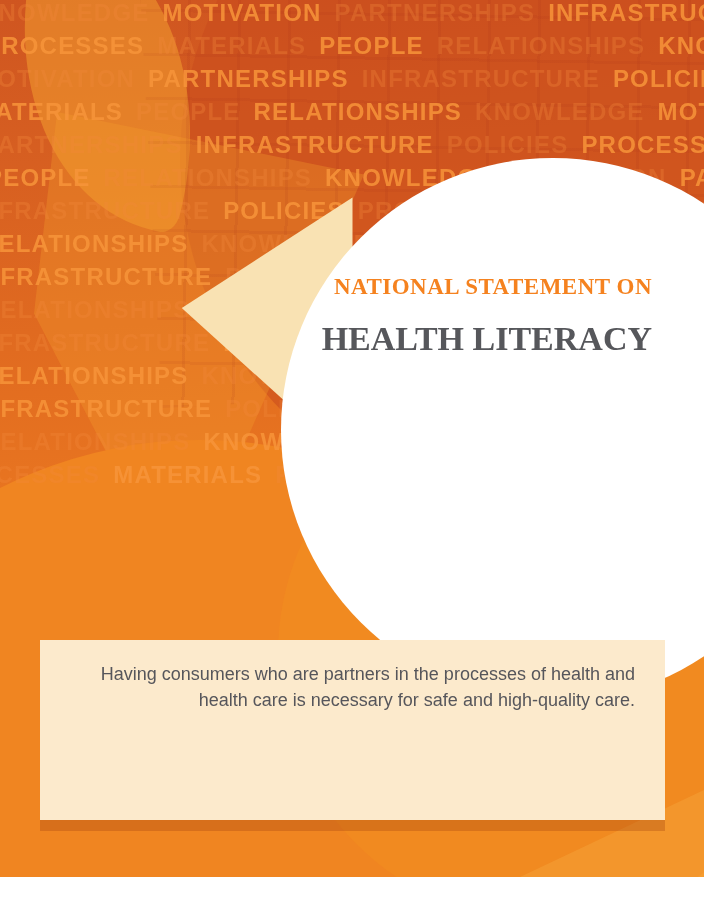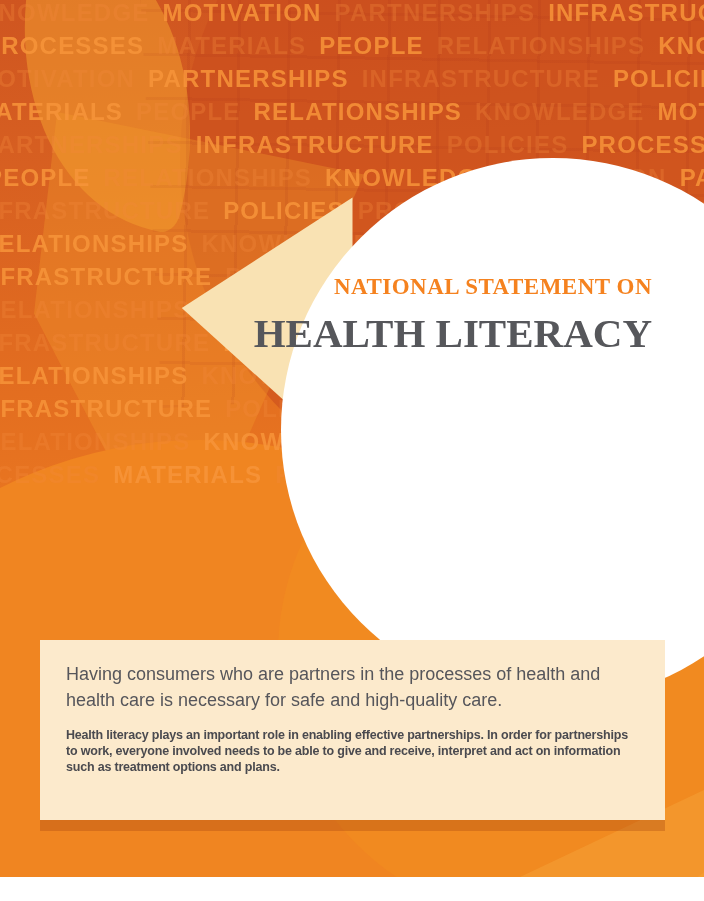--- a/index.html
+++ b/index.html
@@ -36,26 +36,26 @@
   .pale-triangle{left:180px;top:192px;width:176px;height:276px;
         background:var(--pale_triangle,#f9e2b3);
         clip-path:polygon(1% 42%,98% 2%,98% 98%);}
   .white-circle{left:281px;top:158px;width:544px;height:544px;border-radius:50%;
         background:#ffffff;}
   .corner-wedge{left:520px;top:790px;width:184px;height:87px;
         background:rgba(250,176,70,.32);clip-path:polygon(0 100%,100% 0,100% 100%);}
   
   .title-block{right:52px;top:274px;text-align:right;font-family:Liberation Serif, serif;}
   .title-kicker{font-size:23px;font-weight:bold;letter-spacing:.5px;color:var(--accent_orange,#f5821f);}
-  .title-main{font-size:41px;font-weight:bold;letter-spacing:0;color:var(--title_gray,#56575b);margin-top:9px;}
+  .title-main{font-size:34px;font-weight:bold;letter-spacing:0;color:var(--title_gray,#56575b);margin-top:20px;}
   .subtitle-block{right:48px;top:483px;text-align:right;color:#ffffff;
         font-size:29px;font-weight:400;letter-spacing:.6px;line-height:36px;}
   
   .panel{left:40px;top:640px;width:625px;height:180px;background:var(--panel_bg,#fceacc);
-        box-sizing:border-box;padding:21px 30px 0 26px;}
+        box-sizing:border-box;padding:21px 30px 0 26px;text-align:right;}
   .panel-lead{font-size:18px;line-height:26px;color:var(--panel_text,#56565b);margin:0 0 14px 0;}
   .panel-body{font-size:12.5px;line-height:16px;font-weight:bold;letter-spacing:-.2px;
         color:var(--body_text,#4a4a4f);margin:0 0 11px 0;}
   .panel-shadow{left:40px;top:820px;width:625px;height:11px;background:rgba(160,62,14,.30);}
 </style>
 </head>
 <body>
 
 <div class="page">
   <div class="cover">
@@ -95,17 +95,16 @@
       <div class="title-main">HEALTH LITERACY</div>
     </div>
 
     <div class="abs subtitle-block">
       <div>Taking action to improve</div>
       <div>safety and quality</div>
     </div>
 
     <div class="abs panel">
       <p class="panel-lead">Having consumers who are partners in the processes of health and health care is necessary for safe and high-quality care.</p>
-      <p class="panel-body">Health literacy plays an important role in enabling effective partnerships. In order for partnerships to work, everyone involved needs to be able to give and receive, interpret and act on information such as treatment options and plans.</p>
     </div>
     <div class="abs panel-shadow"></div>
   </div>
 </div>
 
 </body></html>

